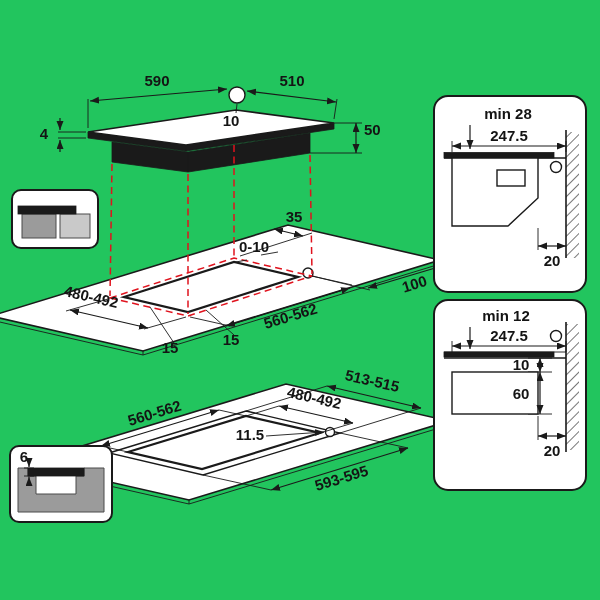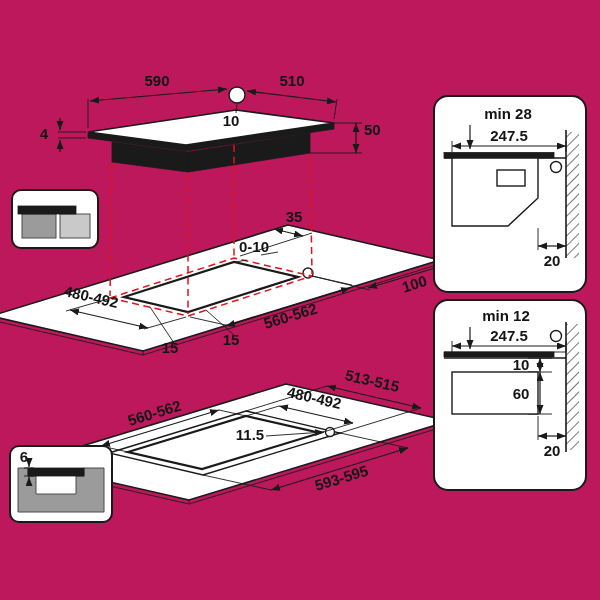--- a/index.html
+++ b/index.html
@@ -1,16 +1,16 @@
 <!DOCTYPE html>
 <html><head>
 <meta charset="utf-8">
 <style>
   html,body{margin:0;padding:0;background:#ffffff;}
-  .canvas{position:relative;width:600px;height:600px;background:#be185d;overflow:hidden;
+  .canvas{position:relative;width:600px;height:600px;background:#22c55e;overflow:hidden;
           font-family:"Liberation Sans",sans-serif;}
   svg{display:block;}
   text{font:bold 15px "Liberation Sans",sans-serif;fill:#141414;}
   .ln{stroke:#1a1a1a;stroke-width:1.6;fill:none;}
   .ln2{stroke:#1a1a1a;stroke-width:2.2;fill:none;}
   .md{stroke:#1a1a1a;stroke-width:1.4;fill:none;}
   .thin{stroke:#1a1a1a;stroke-width:0.9;fill:none;}
   .dim{stroke:#1a1a1a;stroke-width:1.2;fill:none;}
   .fw{fill:#ffffff;}
   .fk{fill:#1a1a1a;stroke:#1a1a1a;stroke-width:0.8;}

